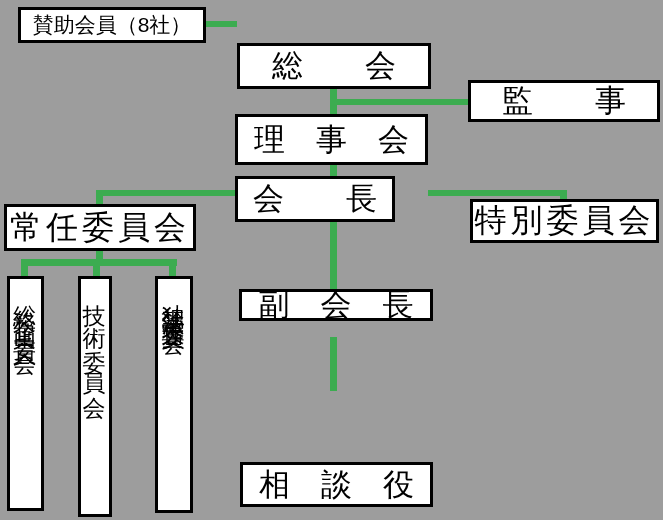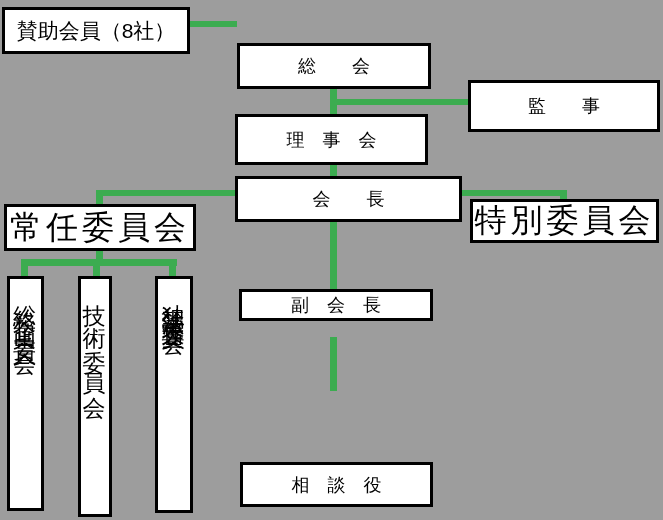--- a/index.html
+++ b/index.html
@@ -31,21 +31,21 @@
     align-items: center;
     justify-content: center;
     white-space: nowrap;
     z-index: 2;
   }
   .line {
     position: absolute;
     background: var(--line);
     z-index: 1;
   }
-  .fs-main { font-size: 18px; }
+  .fs-main { font-size: 31px; }
   .fs-top  { font-size: 21px; }
   .members-box { flex-direction: column; font-size: 17px; line-height: 20px; }
   .committee { font-size: 32px; letter-spacing: 4px; }
   .vbox {
     writing-mode: vertical-rl;
     text-orientation: upright;
     font-size: 23px;
     justify-content: flex-start;
     padding-top: 7px;
   }
@@ -67,30 +67,30 @@
   <div class="line" style="left:428px; top:190px; width:139px; height:6px;"></div>
   <div class="line" style="left:560px; top:190px; width:7px; height:9px;"></div>
   <div class="line" style="left:96px; top:251px; width:7px; height:14px;"></div>
   <div class="line" style="left:21px; top:259px; width:156px; height:7px;"></div>
   <div class="line" style="left:21px; top:259px; width:7px; height:17px;"></div>
   <div class="line" style="left:93px; top:259px; width:7px; height:17px;"></div>
   <div class="line" style="left:169px; top:259px; width:7px; height:17px;"></div>
   <div class="line" style="left:330px; top:222px; width:7px; height:67px;"></div>
   <div class="line" style="left:330px; top:337px; width:7px; height:54px;"></div>
 
-  <div class="node fs-top" style="left:2px; top:7px; width:188px; height:47px;">賛助会員（8社）</div>
+  <div class="node fs-top" style="left:18px; top:7px; width:188px; height:36px;">賛助会員（8社）</div>
 
 
   <div class="node fs-main" style="left:237px; top:43px; width:194px; height:46px;">総　　会</div>
 
-  <div class="node fs-main" style="left:468px; top:80px; width:192px; height:52px;">監　　事</div>
+  <div class="node fs-main" style="left:468px; top:80px; width:192px; height:42px;">監　　事</div>
 
   <div class="node fs-main" style="left:235px; top:114px; width:193px; height:51px;">理　事　会</div>
 
-  <div class="node fs-main" style="left:235px; top:176px; width:227px; height:46px;">会　　長</div>
+  <div class="node fs-main" style="left:235px; top:176px; width:160px; height:46px;">会　　長</div>
 
   <div class="node committee" style="left:4px; top:204px; width:192px; height:47px;">常任委員会</div>
 
   <div class="node committee" style="left:470px; top:199px; width:189px; height:44px;">特別委員会</div>
 
   <div class="node vbox ls-somu" style="left:7px; top:276px; width:37px; height:235px;">総務企画委員会</div>
 
   <div class="node vbox ls-gijutsu" style="left:78px; top:276px; width:34px; height:241px;">技術委員会</div>
 
   <div class="node vbox ls-dokkin" style="left:155px; top:276px; width:38px; height:237px;">独禁法遵守委員会</div>

